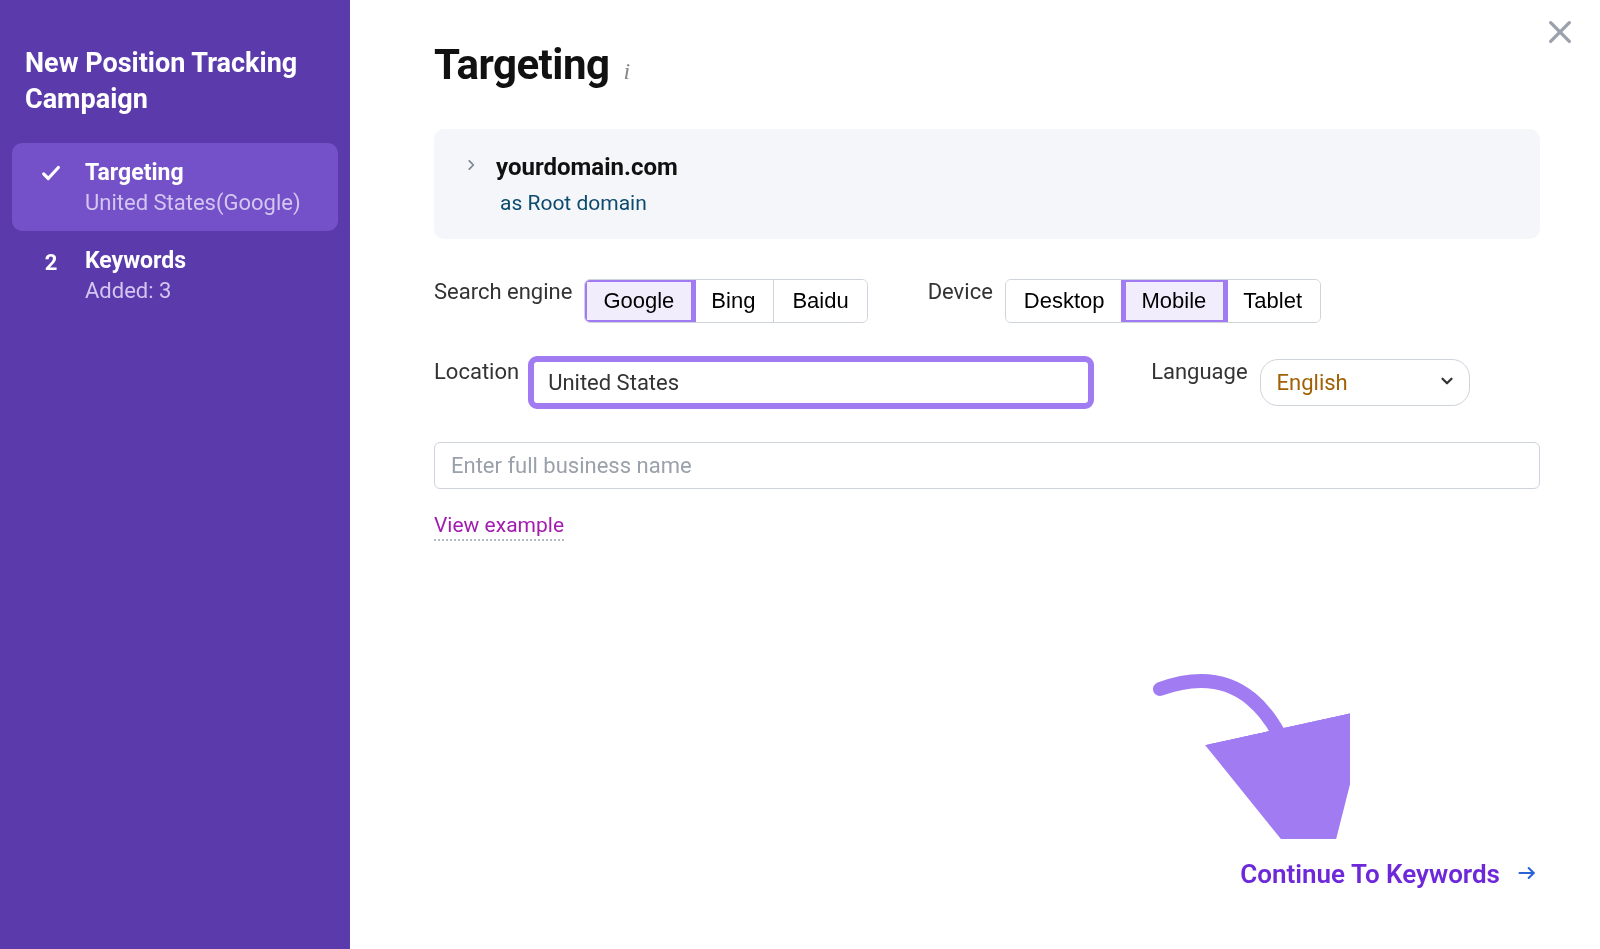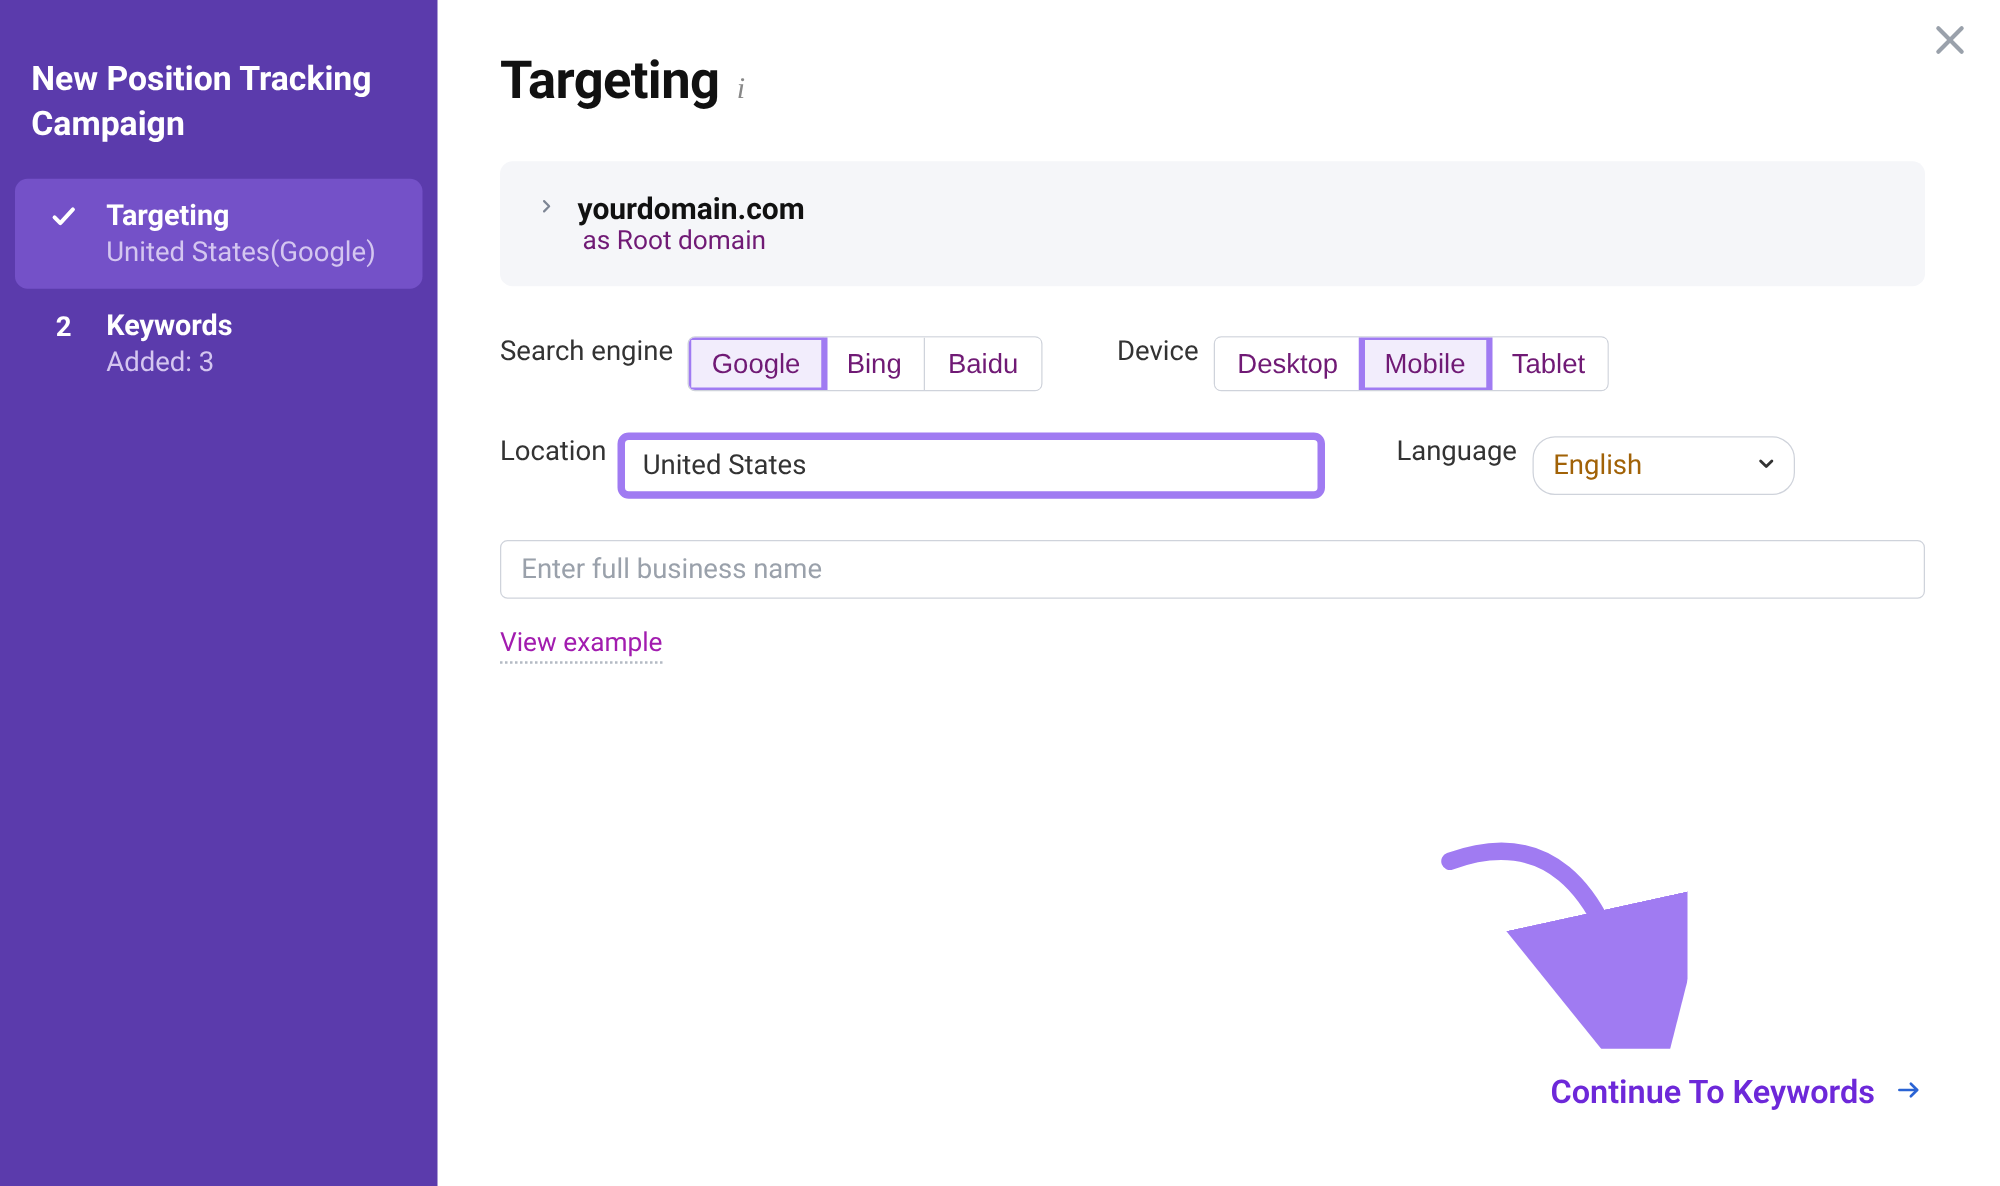--- a/index.html
+++ b/index.html
@@ -4,21 +4,21 @@
   <style>
     * { box-sizing: border-box; margin: 0; padding: 0; }
     body {
       font-family: -apple-system, BlinkMacSystemFont, "Segoe UI", Roboto, Helvetica, Arial, sans-serif;
       background: #fff;
       width: 1600px;
       height: 949px;
       overflow: hidden;
       position: relative;
     }
-    .layout { display: flex; height: 100%; }
+    .layout { display: flex; height: 100%; gap: 34px; }
     .sidebar {
       width: 350px;
       background: #5b3bac;
       color: #fff;
       padding: 30px 0;
       flex-shrink: 0;
     }
     .sidebar-title {
       font-size: 27px;
       font-weight: 700;
@@ -66,29 +66,29 @@
     .info-icon { color: #888; font-style: italic; font-family: Georgia, serif; font-size: 24px; cursor: pointer; }
     .domain-box {
       background: #f5f6f9;
       border-radius: 10px;
       padding: 24px 30px;
       margin-bottom: 40px;
     }
     .domain-row { display: flex; align-items: center; gap: 18px; }
     .domain-chevron { color: #7d8594; }
     .domain-name { font-size: 24px; font-weight: 700; color: #111; }
-    .domain-sub { font-size: 21px; color: #701a75; margin-left: 36px; margin-top: 0; }
+    .domain-sub { font-size: 21px; color: #0c4a6e; margin-left: 36px; margin-top: 10px; }
     .form-row { display: flex; gap: 60px; margin-bottom: 36px; flex-wrap: wrap; }
     .form-col { display: flex; flex-direction: row; gap: 12px; }
     .field-label { font-size: 22px; color: #333; }
     .btn-group { display: inline-flex; border: 1px solid #cfd3db; border-radius: 6px; overflow: hidden; }
     .btn-seg {
       padding: 8px 18px;
       font-size: 22px;
-      color: #701a75;
+      color: #000000;
       background: #fff;
       border: none;
       cursor: pointer;
       border-right: 1px solid #cfd3db;
     }
     .btn-seg:last-child { border-right: none; }
     .btn-seg.highlight {
       outline: 5px solid #a07bf2;
       outline-offset: -2px;
       position: relative;

